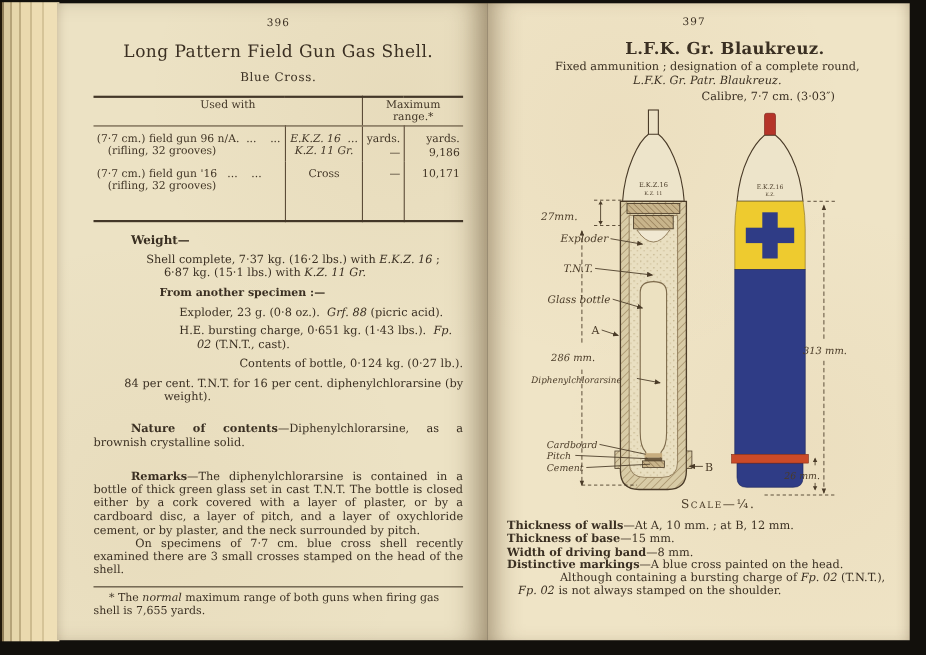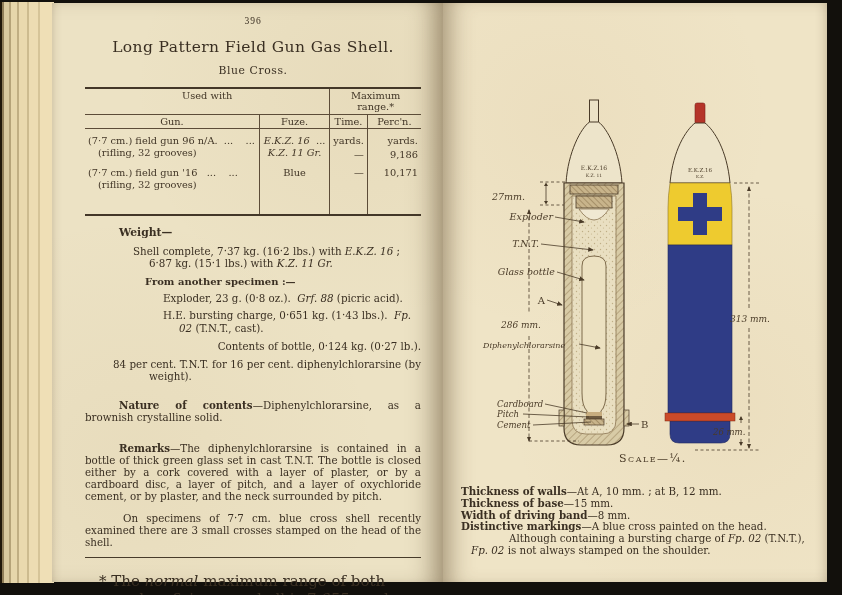--- a/index.html
+++ b/index.html
@@ -29,21 +29,21 @@
   .page-right{
     left:443px;width:384px;background:#efe4c6;
     background-image:
       radial-gradient(circle at 30% 20%, rgba(170,120,60,.05), transparent 40%),
       radial-gradient(circle at 75% 70%, rgba(170,120,60,.05), transparent 45%);
     box-shadow: inset 20px 0 24px -14px rgba(70,48,20,.45), inset -8px 0 12px -8px rgba(70,48,20,.3);
   }
   .pl-content{padding:13px 22px 0 33px;font-size:10.3px;line-height:1.17;}
   .pr-content{padding:13px 26px 0 18px;font-size:10.3px;line-height:1.15;position:relative;}
 
-  .page-num{text-align:center;font-size:9.5px;letter-spacing:1px;font-family:Liberation Serif, serif;}
+  .page-num{text-align:center;font-size:9.5px;letter-spacing:1px;}
   .lp-title{text-align:center;font-size:15.5px;font-weight:normal;margin:11px 0 0;letter-spacing:.4px;}
   .lp-sub{text-align:center;font-size:10.8px;margin:9px 0 9px;letter-spacing:.6px;}
 
   table.range{width:100%;border-collapse:collapse;font-size:9.8px;
     border-top:2.4px solid #433728;border-bottom:2.4px solid #433728;color:#413526;}
   table.range td{padding:1px 3px;vertical-align:top;}
   .vl{border-left:1px solid #5c4c38;}
   .hb{border-bottom:1px solid #5c4c38;}
   .c{text-align:center;}
   .group-row td{padding:4px 2px 5px;}
@@ -57,39 +57,39 @@
 
   .wt-head{font-weight:bold;margin:11px 0 5px 34px;font-size:10.8px;}
   .wt-shell{padding-left:64px;text-indent:-16px;margin:0 0 6px;}
   .wt-spec{margin:7px 0 5px 60px;font-weight:bold;font-size:10px;}
   .wt-expl{margin:5px 0 5px 78px;}
   .wt-he{padding-left:94px;text-indent:-16px;margin:5px 0 5px;}
   .wt-bot{margin:6px 0 5px 78px;text-align:right;}
   .wt-ratio{padding-left:64px;text-indent:-36px;margin:6px 0 0;text-align:justify;}
 
   .nature{margin:17px 0 0;text-indent:34px;text-align:justify;}
-  .remarks1{margin:19px 0 10px;text-indent:34px;text-align:justify;}
+  .remarks1{margin:19px 0 0;text-indent:34px;text-align:justify;}
   .remarks2{margin:0;text-indent:38px;}
   .remarks3{margin:0;text-indent:38px;text-align:justify;}
   .lead{font-weight:bold;}
 
   .foot-rule{border-top:1.3px solid #473b2a;margin-top:9px;}
-  .footnote{font-size:15px;margin:14px 0 0;padding-left:0;text-indent:14px;line-height:1.2;}
+  .footnote{font-size:10px;margin:4px 0 0;padding-left:0;text-indent:14px;line-height:1.2;}
 
   .rp-title{text-align:center;font-size:15px;font-weight:bold;margin:9px 0 0;transform:translateX(28px);letter-spacing:.3px;}
   .rp-sub1{text-align:center;margin:3px 0 0;transform:translateX(12px);}
   .rp-sub2{text-align:center;margin:0;font-style:italic;transform:translateX(12px);}
   .rp-cal{text-align:right;padding-right:42px;margin:3px 0 0;}
 
   .diagram{position:absolute;left:0;top:95px;width:384px;height:372px;}
   .diagram text{fill:#4a3b28;}
   .hand{font-style:italic;font-family:"DejaVu Serif","Liberation Serif",serif;}
   .scale-txt{font-variant:small-caps;letter-spacing:1.5px;}
 
-  .specs{position:absolute;left:18px;right:20px;top:483px;font-size:10.3px;line-height:1.05;}
+  .specs{position:absolute;left:18px;right:20px;top:470px;font-size:10.3px;line-height:1.05;}
   .specs p{margin:0 0 1px;}
   .sp-note1{text-indent:48px;}
   .sp-note2{text-indent:10px;}
 </style>
 </head>
 <body>
 
 <div class="edge-stack"></div>
 
 <div class="page page-left">
@@ -103,26 +103,20 @@
           <col style="width:52%">
           <col style="width:21%">
           <col style="width:11%">
           <col style="width:16%">
         </colgroup>
       <tbody>
         <tr class="group-row">
           <td colspan="2" class="c hb">Used with</td>
           <td colspan="2" class="c vl hb">Maximum range.*</td>
         </tr>
-        <tr class="head-row">
-          <td class="c hb">Gun.</td>
-          <td class="c vl hb">Fuze.</td>
-          <td class="c vl hb">Time.</td>
-          <td class="c vl hb">Perc'n.</td>
-        </tr>
         <tr class="r1">
           <td class="gun">
             <div>(7·7 cm.) field gun 96 n/A.&nbsp;&nbsp;...&nbsp;&nbsp;&nbsp;&nbsp;...</div>
             <div class="g2">(rifling, 32 grooves)</div>
           </td>
           <td class="fuze vl">
             <div><i>E.K.Z. 16&nbsp;&nbsp;...</i></div>
             <div><i>K.Z. 11 Gr.</i></div>
           </td>
           <td class="num vl">
@@ -133,21 +127,21 @@
             <div class="unit">yards.</div>
             <div>9,186</div>
           </td>
         </tr>
         <tr class="r2">
           <td class="gun">
             <div>(7·7 cm.) field gun '16&nbsp;&nbsp;&nbsp;...&nbsp;&nbsp;&nbsp;&nbsp;...</div>
             <div class="g2">(rifling, 32 grooves)</div>
           </td>
           <td class="fuze vl">
-            <div>Blue</div>
+            <div>Cross</div>
           </td>
           <td class="num vl">
             <div>—</div>
           </td>
           <td class="num vl">
             <div>10,171</div>
           </td>
         </tr>
       </tbody>
     </table>
@@ -164,20 +158,27 @@
 
     <p class="remarks1"><span class="lead">Remarks</span><span>—The diphenylchlorarsine is contained in a bottle of thick green glass set in cast T.N.T.  The bottle is closed either by a cork covered with a layer of plaster, or by a cardboard disc, a layer of pitch, and a layer of oxychloride cement, or by plaster, and the neck surrounded by pitch.</span></p>
     <p class="remarks3">On specimens of 7·7 cm. blue cross shell recently examined there are 3 small crosses stamped on the head of the shell.</p>
 
     <div class="foot-rule"></div>
     <p class="footnote"><span>* The </span><i>normal</i><span> maximum range of both guns when firing gas shell is 7,655 yards.</span></p>
   </div>
 </div>
 
 <div class="page page-right">
+  <div class="pr-content">
+    <div class="page-num">397</div>
+    <h1 class="rp-title">L.F.K. Gr. Blaukreuz.</h1>
+    <p class="rp-sub1">Fixed ammunition ; designation of a complete round,</p>
+    <p class="rp-sub2">L.F.K. Gr. Patr. Blaukreuz.</p>
+    <p class="rp-cal">Calibre, 7·7 cm. (3·03″)</p>
+  </div>
 
   <svg class="diagram" viewBox="0 0 384 372">
     <defs>
       <pattern id="hatch" width="5" height="5" patternTransform="rotate(45)" patternUnits="userSpaceOnUse">
         <rect width="5" height="5" fill="#d8cba6"></rect>
           <line x1="0" y1="0" x2="0" y2="5" stroke="#a5906a" stroke-width="1.3"></line>
       </pattern>
       <pattern id="hatch2" width="4" height="4" patternTransform="rotate(-45)" patternUnits="userSpaceOnUse">
         <rect width="4" height="4" fill="#c8b48b"></rect>
           <line x1="0" y1="0" x2="0" y2="4" stroke="#8c744f" stroke-width="1.1"></line>

